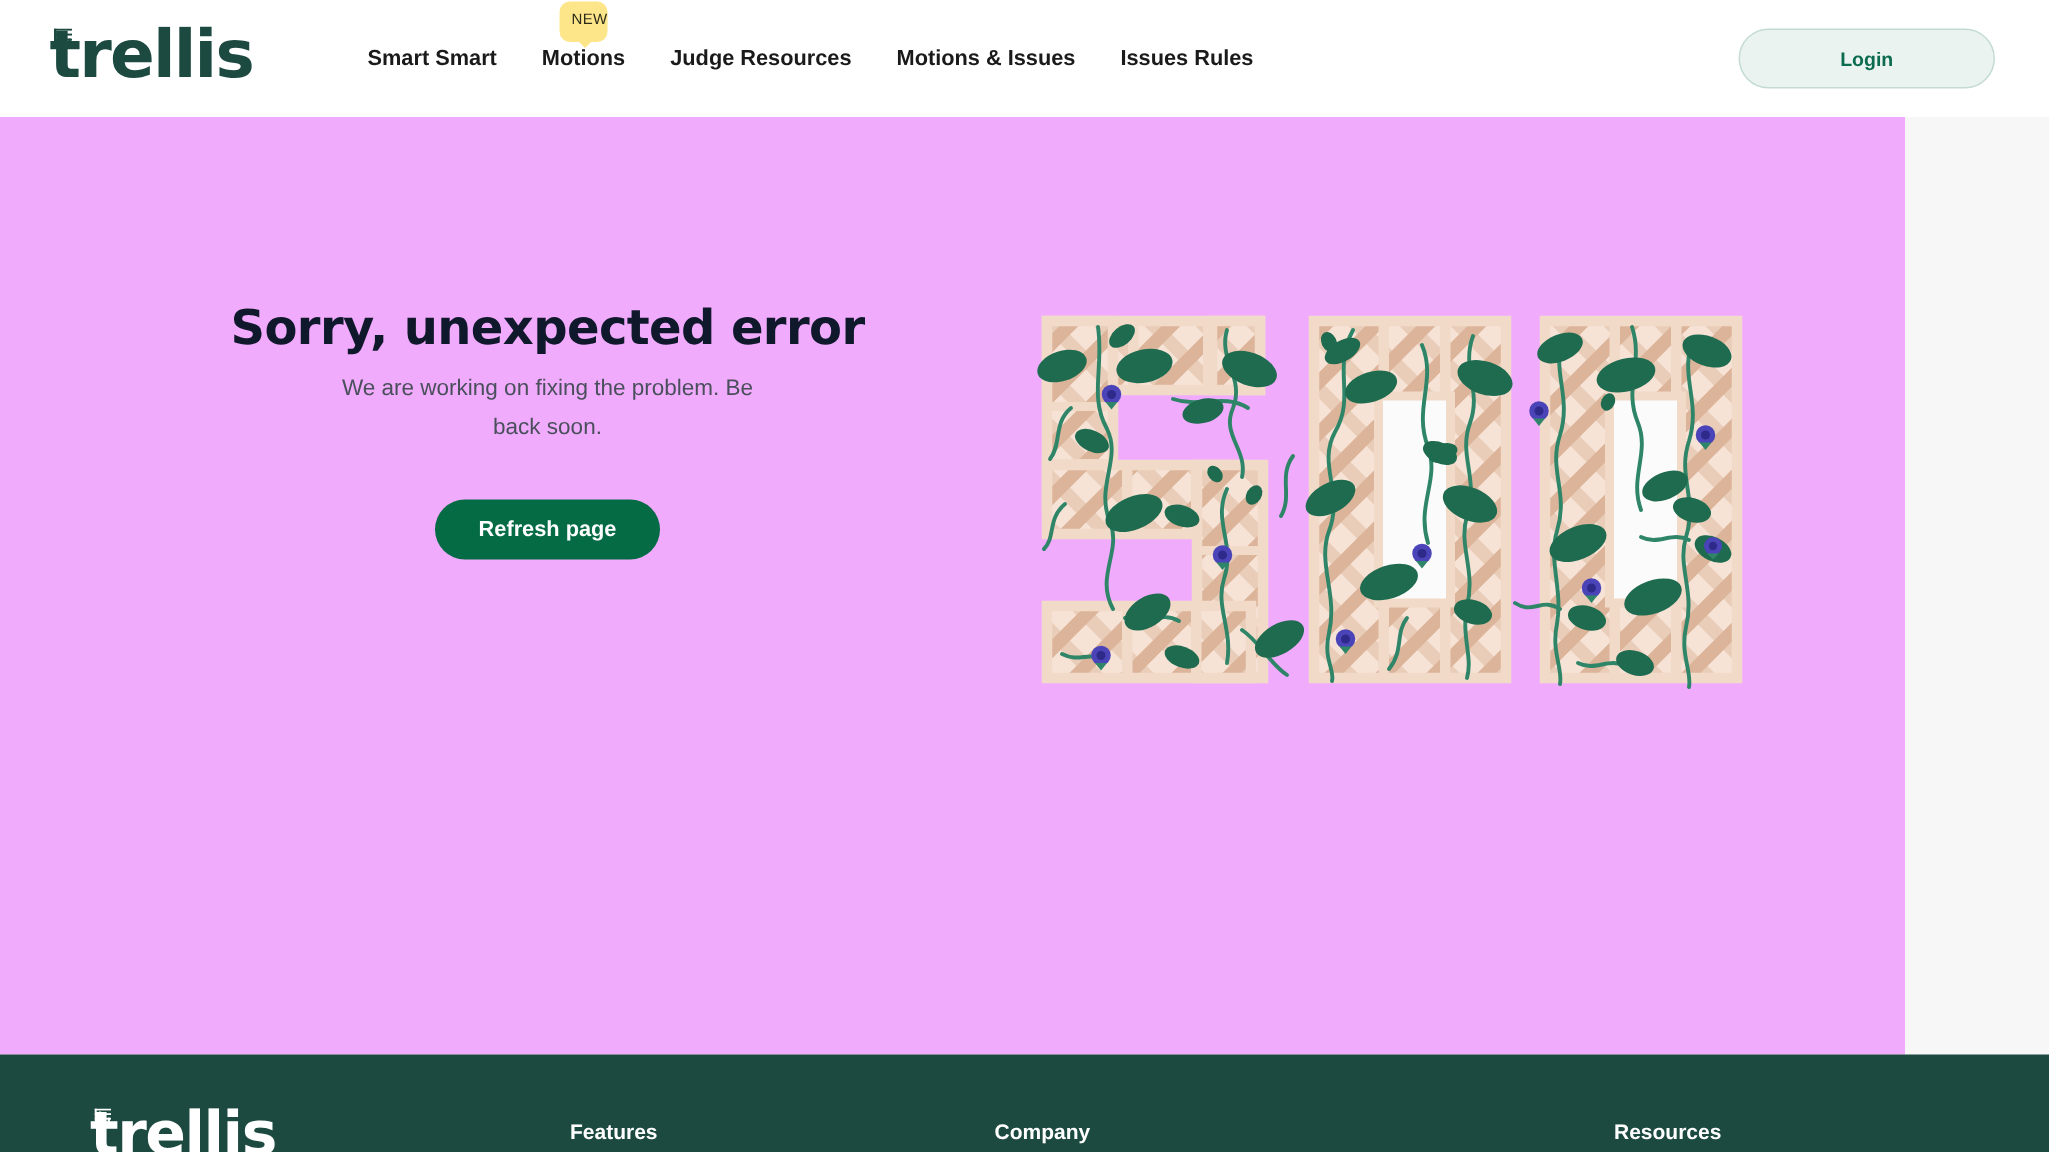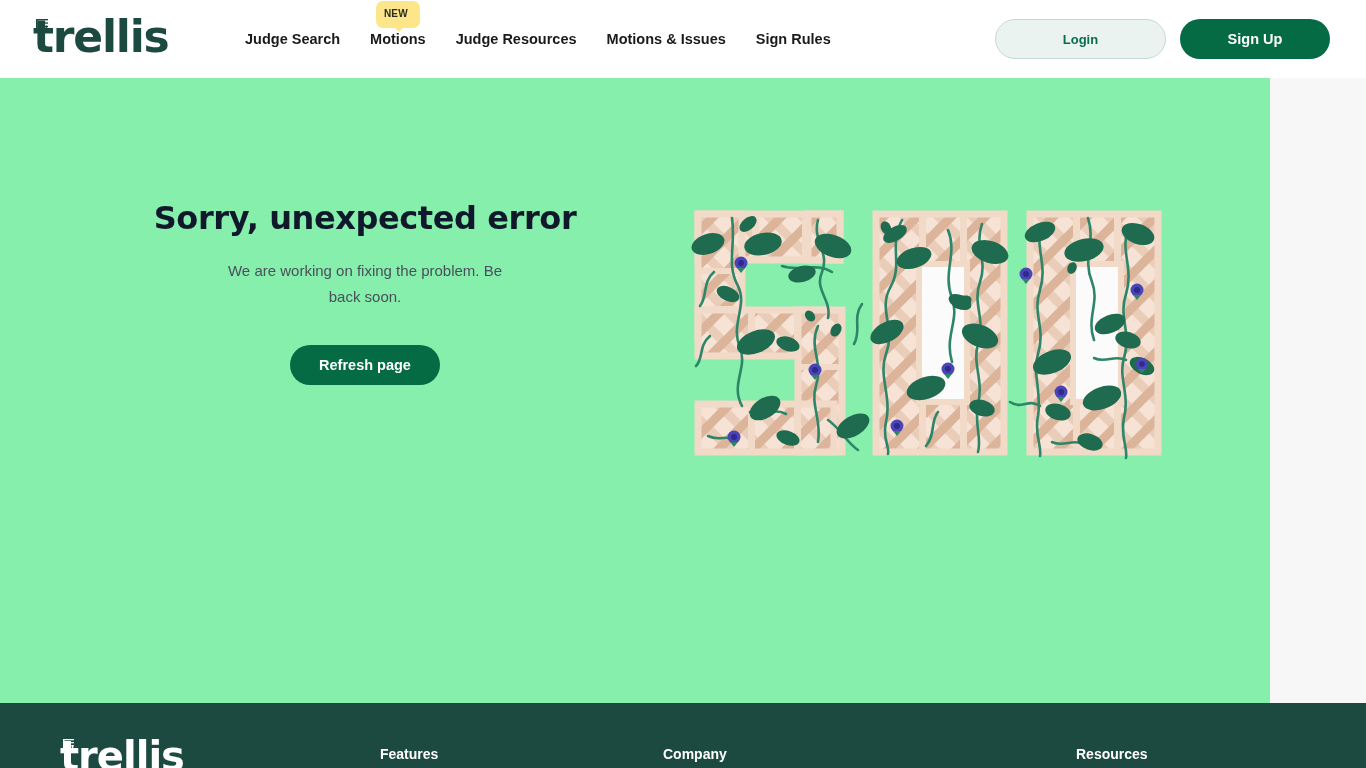--- a/index.html
+++ b/index.html
@@ -50,22 +50,22 @@
     cursor: pointer;
     line-height: 20px;
   }
   .nav-badge {
     position: absolute;
     left: 50%; transform: translateX(-50%);
     top: -28px;
     background: #fde68a;
     color: #2b2b1a;
     font-size: 10px;
-    font-weight: 700;
-    padding: 3px 12px 4px 8px;
+    font-weight: 400;
+    padding: 3px 0 4px 8px;
     border-radius: 7px;
     letter-spacing: 0.2px;
     white-space: nowrap;
   }
   .nav-badge::after {
     content: "";
     position: absolute;
     left: 50%; margin-left: -4px;
     bottom: -4px;
     width: 0; height: 0;
@@ -102,39 +102,39 @@
     font-weight: 700;
     display: flex; align-items: center; justify-content: center;
     cursor: pointer;
     font-family: "Liberation Sans", sans-serif;
   }
 
   
   .main {
     position: absolute; top: 78px; left: 0;
     width: 1270px; height: 625px;
-    background: #86efac;
+    background: #f0abfc;
   }
 
   .error-block {
     position: absolute;
     left: 120px; top: 120px;
     width: 490px;
     text-align: center;
   }
   .error-title {
     font-size: 32px;
     font-weight: 700;
     color: #10182b;
     letter-spacing: -0.4px;
     line-height: 40px;
     font-family: "DejaVu Sans", sans-serif;
   }
   .error-sub {
-    margin-top: 20px;
+    margin-top: 8px;
     font-size: 15px;
     color: #4a4f5c;
     line-height: 26px;
     max-width: 290px;
     margin-left: auto; margin-right: auto;
   }
   .btn-refresh {
     margin-top: 35px;
     display: inline-flex; align-items: center; justify-content: center;
     width: 150px; height: 40px;
@@ -202,40 +202,39 @@
         <rect x="0" y="3.4" width="12" height="1.3"></rect>
         <rect x="0" y="6.8" width="12" height="1.3"></rect>
         <rect x="0" y="10.2" width="12" height="1.3"></rect>
       </g>
     </svg>
     <span class="logo-text">trellis</span>
   </div>
 
   <nav class="nav">
     <div class="nav-item">
-      <span>Judge Search</span>
+      <span>Smart Smart</span>
     </div>
     <div class="nav-item">
       <span class="nav-badge">NEW</span>
       <span>Motions</span>
     </div>
     <div class="nav-item">
       <span>Judge Resources</span>
     </div>
     <div class="nav-item">
       <span>Motions &amp; Issues</span>
     </div>
     <div class="nav-item">
-      <span>Sign Rules</span>
+      <span>Issues Rules</span>
     </div>
   </nav>
 
   <div class="header-actions">
     <button class="btn-login">Login</button>
-    <button class="btn-signup">Sign Up</button>
   </div>
 </div>
 
 <div class="main">
 
   <div class="error-block">
     <div class="error-title">Sorry, unexpected error</div>
     <div class="error-sub">We are working on fixing the problem. Be back soon.</div>
     <button class="btn-refresh">Refresh page</button>
   </div>

